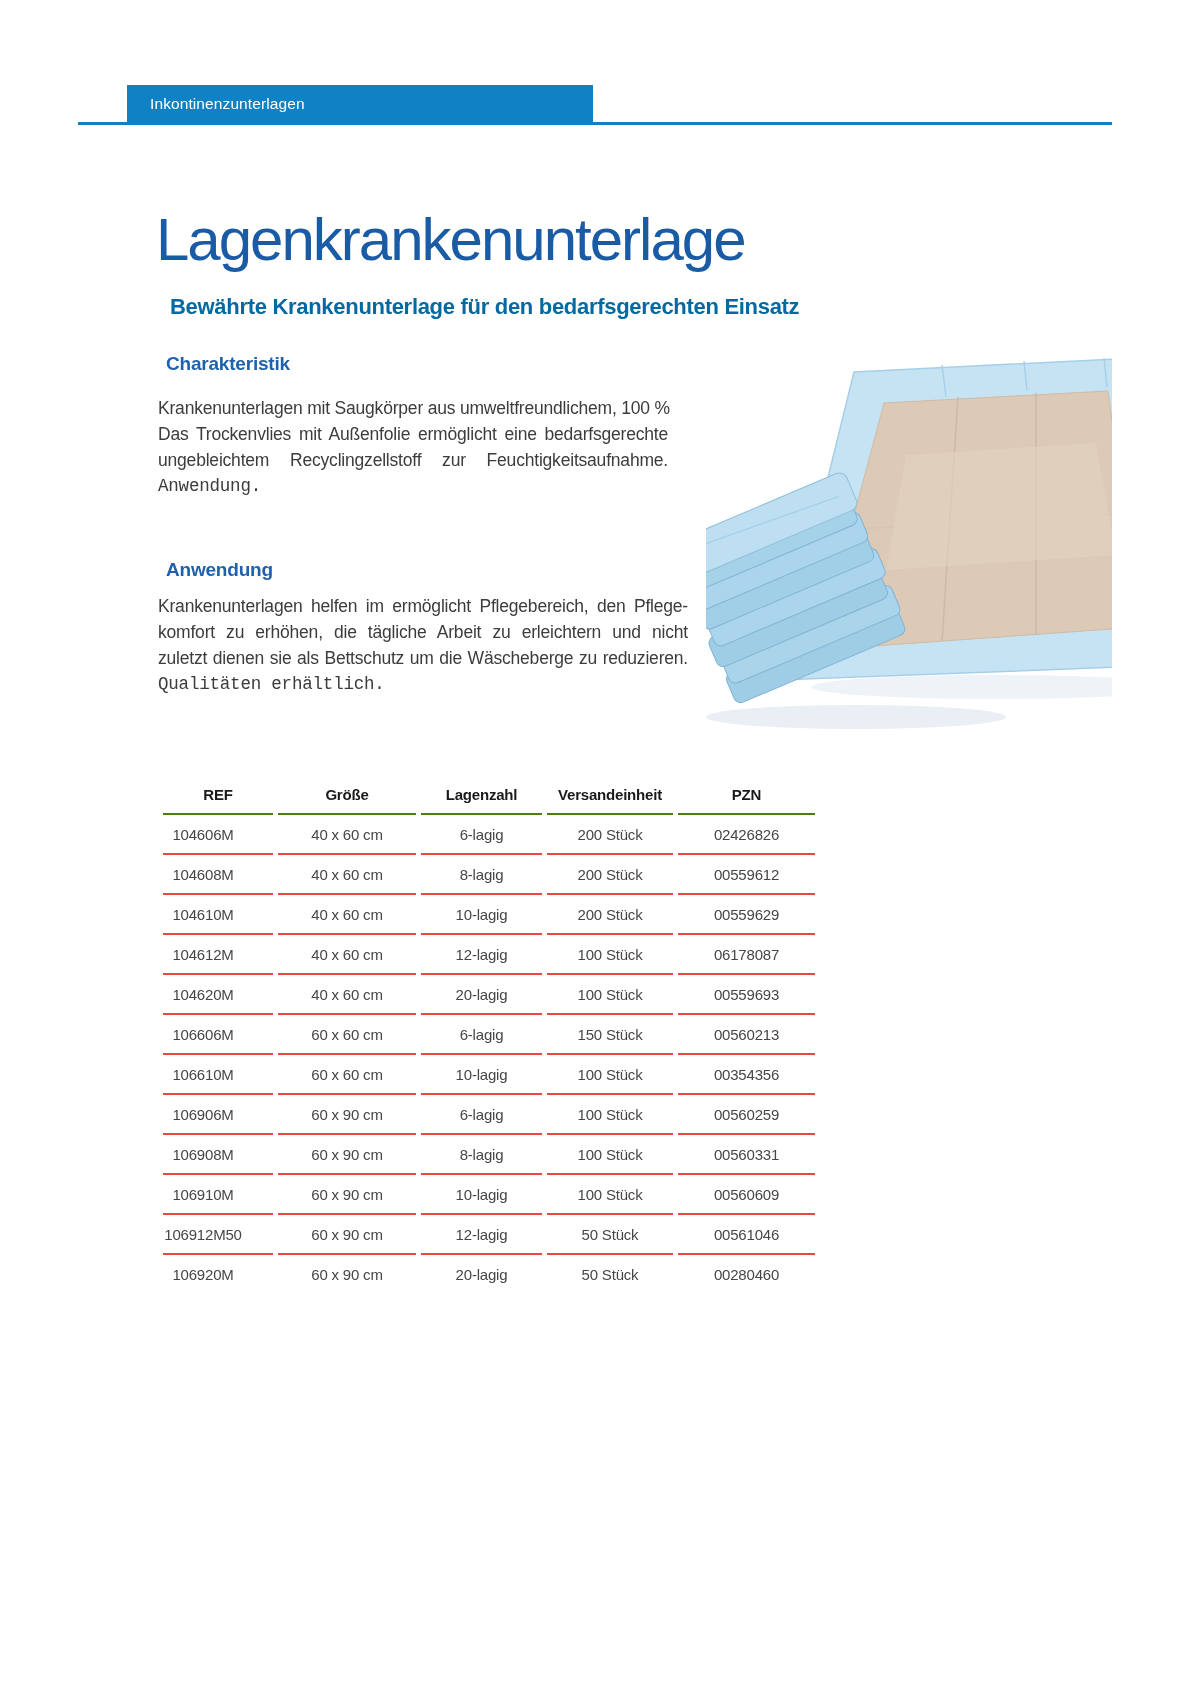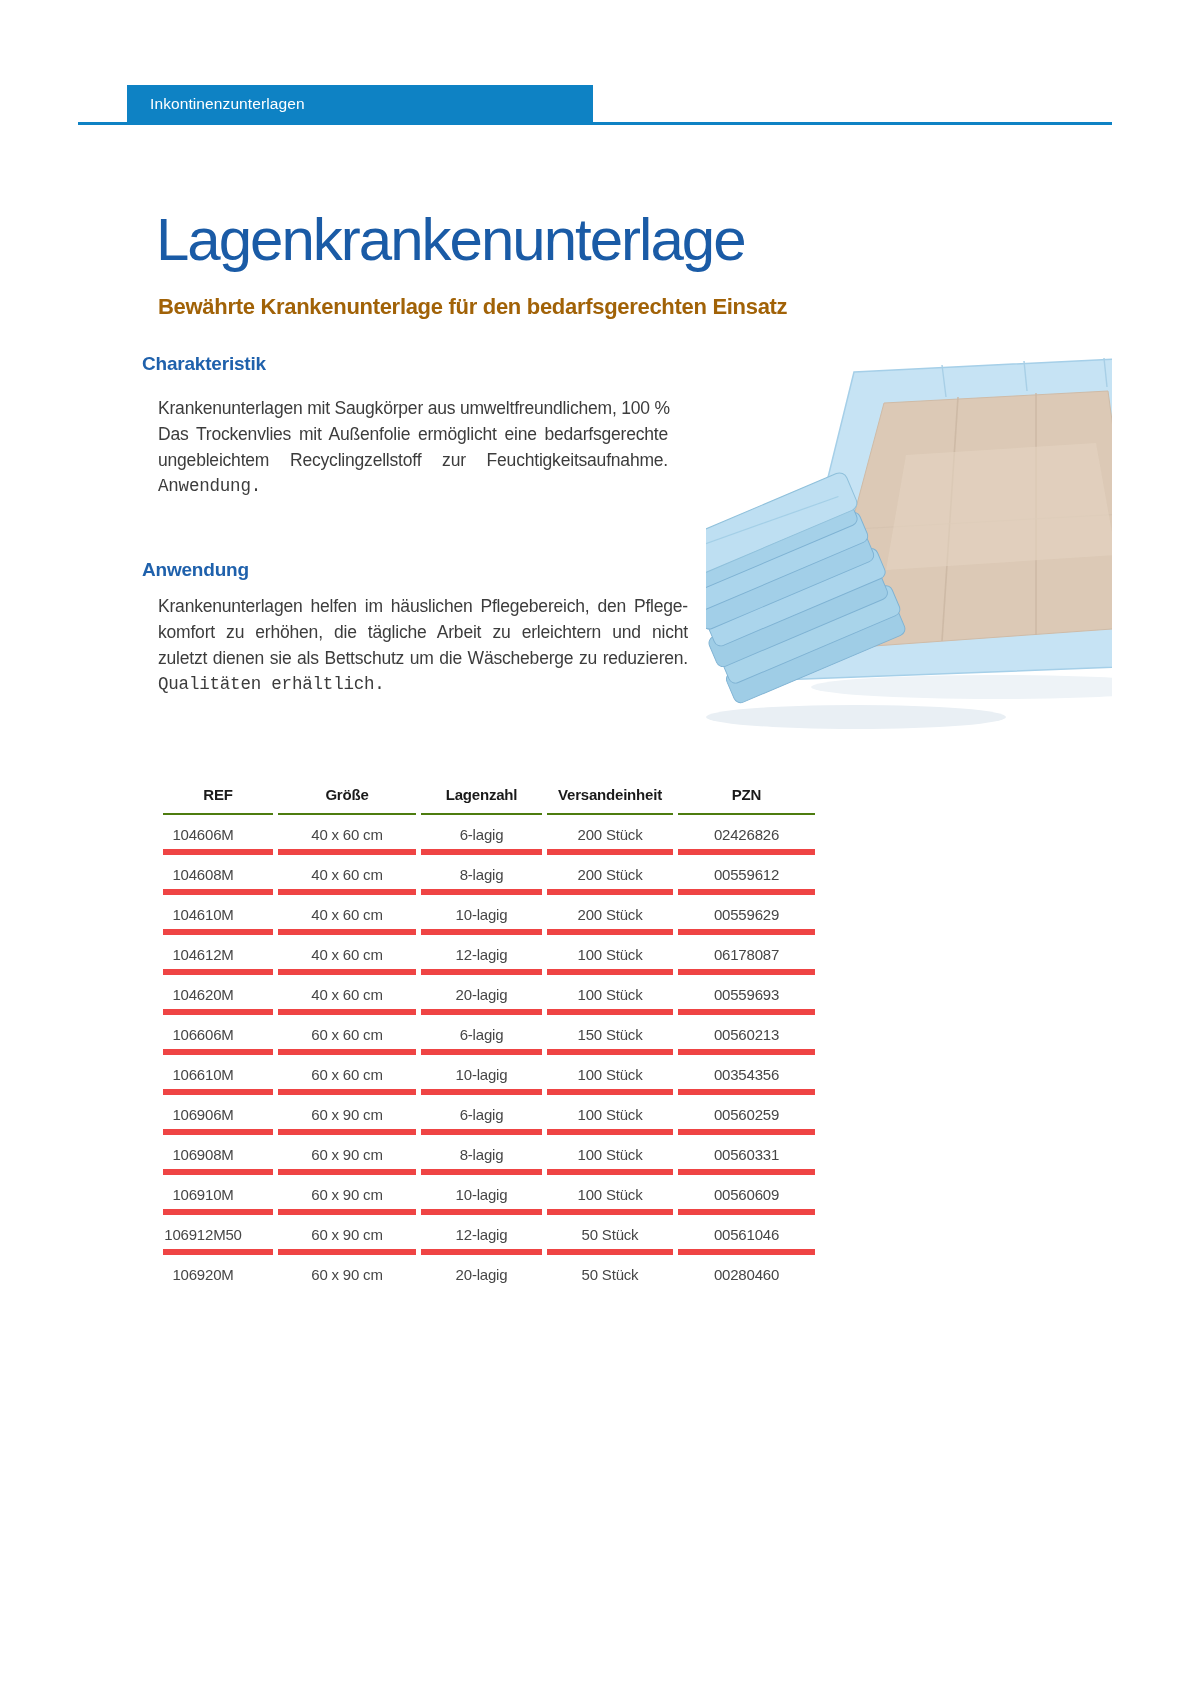--- a/index.html
+++ b/index.html
@@ -22,25 +22,25 @@
     letter-spacing:0.1px;
   }
 
   
   .title {
     position:absolute; left:78px; top:196px;
     font-size:60px; line-height:1.05; font-weight:400;
     color:#1a5ba6; letter-spacing:-2px;
   }
   .subtitle {
-    position:absolute; left:80px; top:282px;
-    font-size:22px; font-weight:700; color:#a16207; letter-spacing:-0.3px;
+    position:absolute; left:92px; top:282px;
+    font-size:22px; font-weight:700; color:#0369a1; letter-spacing:-0.3px;
   }
   .sec-heading {
-    position:absolute; left:64px;
+    position:absolute; left:88px;
     font-size:19px; font-weight:700; color:#1f61ac; letter-spacing:-0.2px;
   }
   .sec-heading.char { top:341px; }
   .sec-heading.anw  { top:547px; }
 
   
   .para { position:absolute; left:80px; color:#3c3c3c; font-size:17.5px; }
   .para.char { top:383px; width:510px; }
   .para.anw  { top:581px; width:530px; }
   .pline {
@@ -60,21 +60,21 @@
     grid-template-columns:110px 138px 121px 126px 137px;
     column-gap:5px;
   }
   .th {
     height:58px; display:flex; align-items:flex-end; justify-content:center;
     padding-bottom:10px; border-bottom:2px solid #4d7c0f;
     font-size:15px; font-weight:700; color:#1a1a1a; letter-spacing:-0.2px;
   }
   .td {
     height:40px; line-height:39px; text-align:center;
-    border-bottom:6px solid #ef4444;
+    border-bottom:2px solid #ef4444;
     font-size:15px; color:#464646; letter-spacing:-0.2px;
   }
   .trow:last-child .td { border-bottom:none; }
   .td.c0 { padding-right:30px; }
 </style>
 </head>
 <body>
 
 <div class="page">
 
@@ -92,21 +92,21 @@
       <div class="pline">Das Trockenvlies mit Außenfolie ermöglicht eine bedarfsgerechte</div>
 
       <div class="pline">ungebleichtem Recyclingzellstoff zur Feuchtigkeitsaufnahme.</div>
 
       <div class="pline">Anwendung.</div>
     </div>
 
   <h3 class="sec-heading anw">Anwendung</h3>
   <div class="para anw">
 
-      <div class="pline">Krankenunterlagen helfen im häuslichen Pflegebereich, den Pflege-</div>
+      <div class="pline">Krankenunterlagen helfen im ermöglicht Pflegebereich, den Pflege-</div>
 
       <div class="pline">komfort zu erhöhen, die tägliche Arbeit zu erleichtern und nicht</div>
 
       <div class="pline">zuletzt dienen sie als Bettschutz um die Wäscheberge zu reduzieren.</div>
 
 
       <div class="pline">Qualitäten erhältlich.</div>
     </div>
 
   <svg class="photo" width="482" height="400" viewBox="0 0 482 400" aria-hidden="true">

